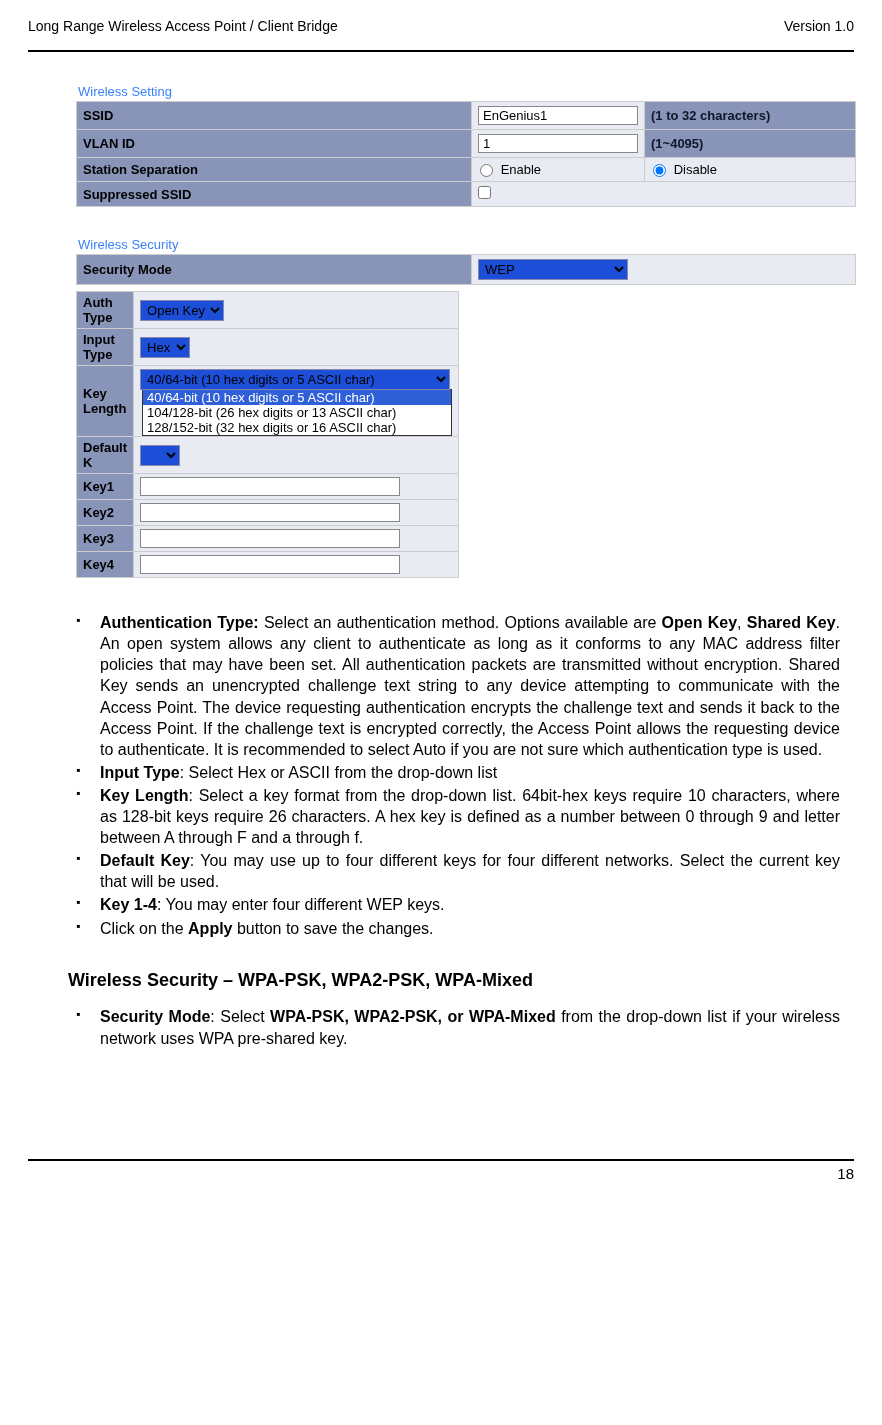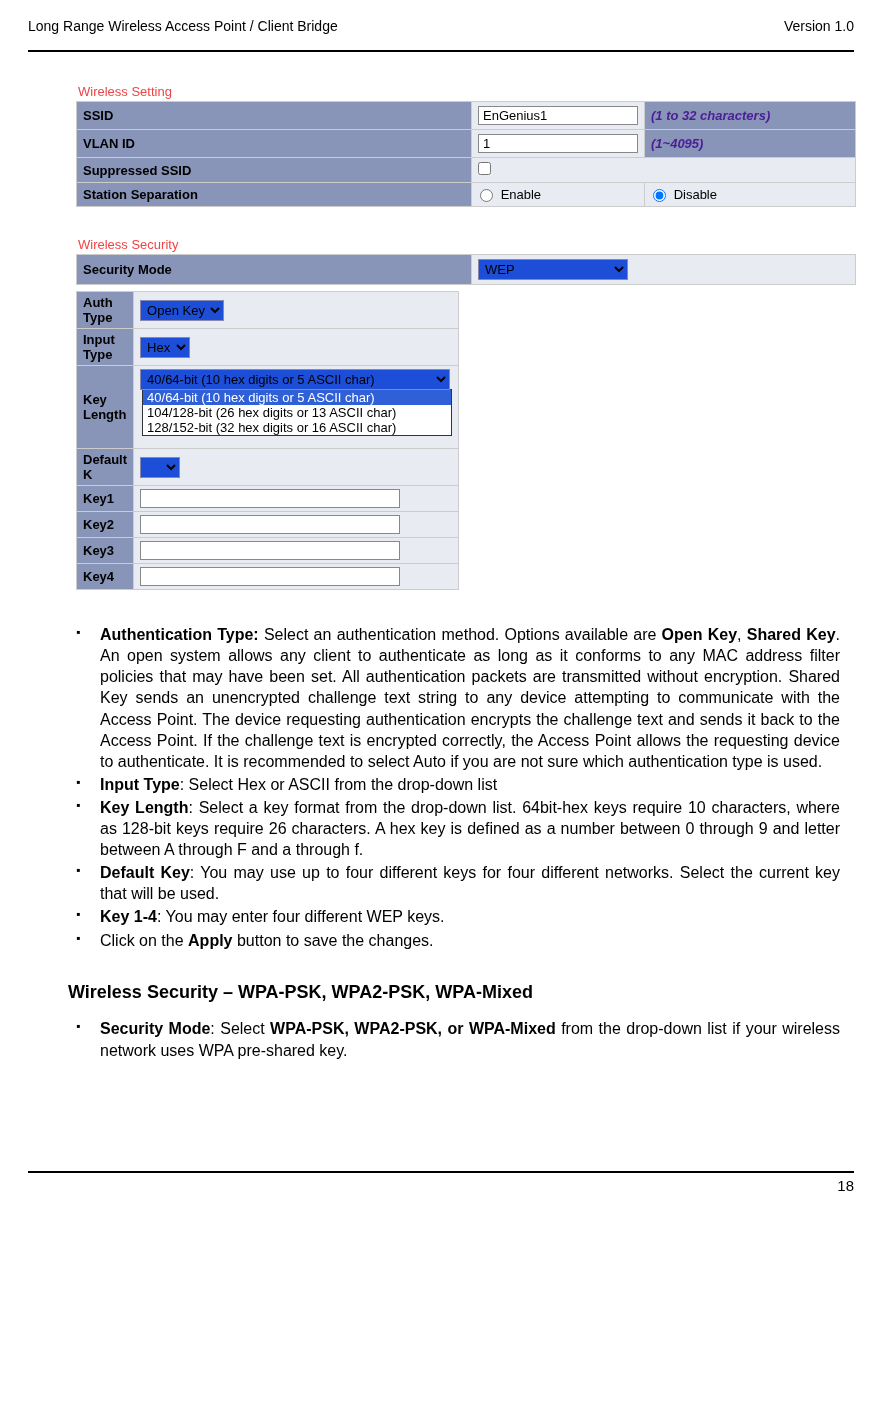--- a/index.html
+++ b/index.html
@@ -4,22 +4,22 @@
 <style>
   * { box-sizing: border-box; margin: 0; padding: 0; }
   body { font-family: Arial, sans-serif; background: #fff; width: 882px; }
   .page { padding: 18px 28px; }
   .header-line { display: flex; justify-content: space-between; font-size: 14px; border-bottom: 2px solid #000; padding-bottom: 16px; margin-bottom: 26px; gap: 12px; }
   .screenshot { margin-left: 48px; width: 780px; }
   .table { border-collapse: collapse; width: 100%; margin-bottom: 6px; }
   .table td { border: 1px solid #ccc; padding: 4px 6px; font-size: 13px; vertical-align: middle; }
   .label-cell { background: #8894b8; color: #000000; font-weight: bold; font-family: 'Trebuchet MS', sans-serif; }
   .value-cell { background: #e8ebf2; }
-  .hint-cell { background: #8894b8; color: #4c1d95; font-weight: bold; font-family: 'Trebuchet MS', sans-serif; font-style: italic; }
-  .caption { font-family: 'Trebuchet MS', sans-serif; font-size: 13px; color: #ef4444; padding: 6px 2px 2px; }
+  .hint-cell { background: #8894b8; color: #0f172a; font-weight: bold; font-family: 'Trebuchet MS', sans-serif; }
+  .caption { font-family: 'Trebuchet MS', sans-serif; font-size: 13px; color: #3b82f6; padding: 6px 2px 2px; }
   .text-input { font-family: sans-serif; font-size: 13px; border: 1px solid #888; padding: 1px 4px; width: 160px; background: #fff; }
   .select { font-family: sans-serif; font-size: 13px; border: 1px solid #88a; background: #1d4ed8; padding: 1px 2px; }
   .select.wide { width: 310px; }
   .dropdown-open { border: 1px solid #333; background: #fff; width: 310px; margin-top: -1px; margin-left: 2px; font-size: 13px; }
   .dropdown-open .opt { padding: 0 4px; }
   .dropdown-open .opt.sel { background: #3060d8; color: #fff; }
   .radio { vertical-align: middle; margin: 0 4px 0 2px; }
   .small-fields { border-collapse: collapse; margin-top: 0; }
   .small-fields td { border: 1px solid #ccc; padding: 3px 6px; font-size: 13px; }
   .content-block { margin: 34px 14px 16px 40px; font-size: 16px; line-height: 1.32; }
@@ -54,34 +54,34 @@
         <td class="hint-cell">(1 to 32 characters)</td>
       </tr>
       <tr>
         <td class="label-cell">VLAN ID</td>
         <td class="value-cell">
           <input class="text-input" value="1" style="">
         </td>
         <td class="hint-cell">(1~4095)</td>
       </tr>
       <tr>
-        <td class="label-cell">Suppressed SSID</td>
-        <td class="value-cell" colspan="2">
-          <input type="checkbox" style="">
-        </td>
-      </tr>
-      <tr>
         <td class="label-cell">Station Separation</td>
         <td class="value-cell">
           <input type="radio" class="radio" style="">
           <span>Enable</span>
         </td>
         <td class="value-cell">
           <input type="radio" class="radio" checked="" style="">
           <span>Disable</span>
+        </td>
+      </tr>
+      <tr>
+        <td class="label-cell">Suppressed SSID</td>
+        <td class="value-cell" colspan="2">
+          <input type="checkbox" style="">
         </td>
       </tr>
     </tbody>
       </table>
 
     <div class="section-gap"></div>
 
     <div class="caption">Wireless Security</div>
     <table class="table">
       <tbody>
@@ -109,21 +109,21 @@
       <tr>
         <td class="label-cell">Input Type</td>
         <td class="value-cell">
           <select class="select">
             <option>Hex</option>
           </select>
         </td>
       </tr>
       <tr>
         <td class="label-cell">Key Length</td>
-        <td class="value-cell" style="position:relative;padding-bottom:12px">
+        <td class="value-cell" style="position:relative;padding-bottom:0">
           <select class="select wide">
             <option>40/64-bit (10 hex digits or 5 ASCII char)</option>
           </select>
           <div class="dropdown-open">
             <div class="opt sel">40/64-bit (10 hex digits or 5 ASCII char)</div>
             <div class="opt">104/128-bit (26 hex digits or 13 ASCII char)</div>
             <div class="opt">128/152-bit (32 hex digits or 16 ASCII char)</div>
           </div>
         </td>
       </tr>

